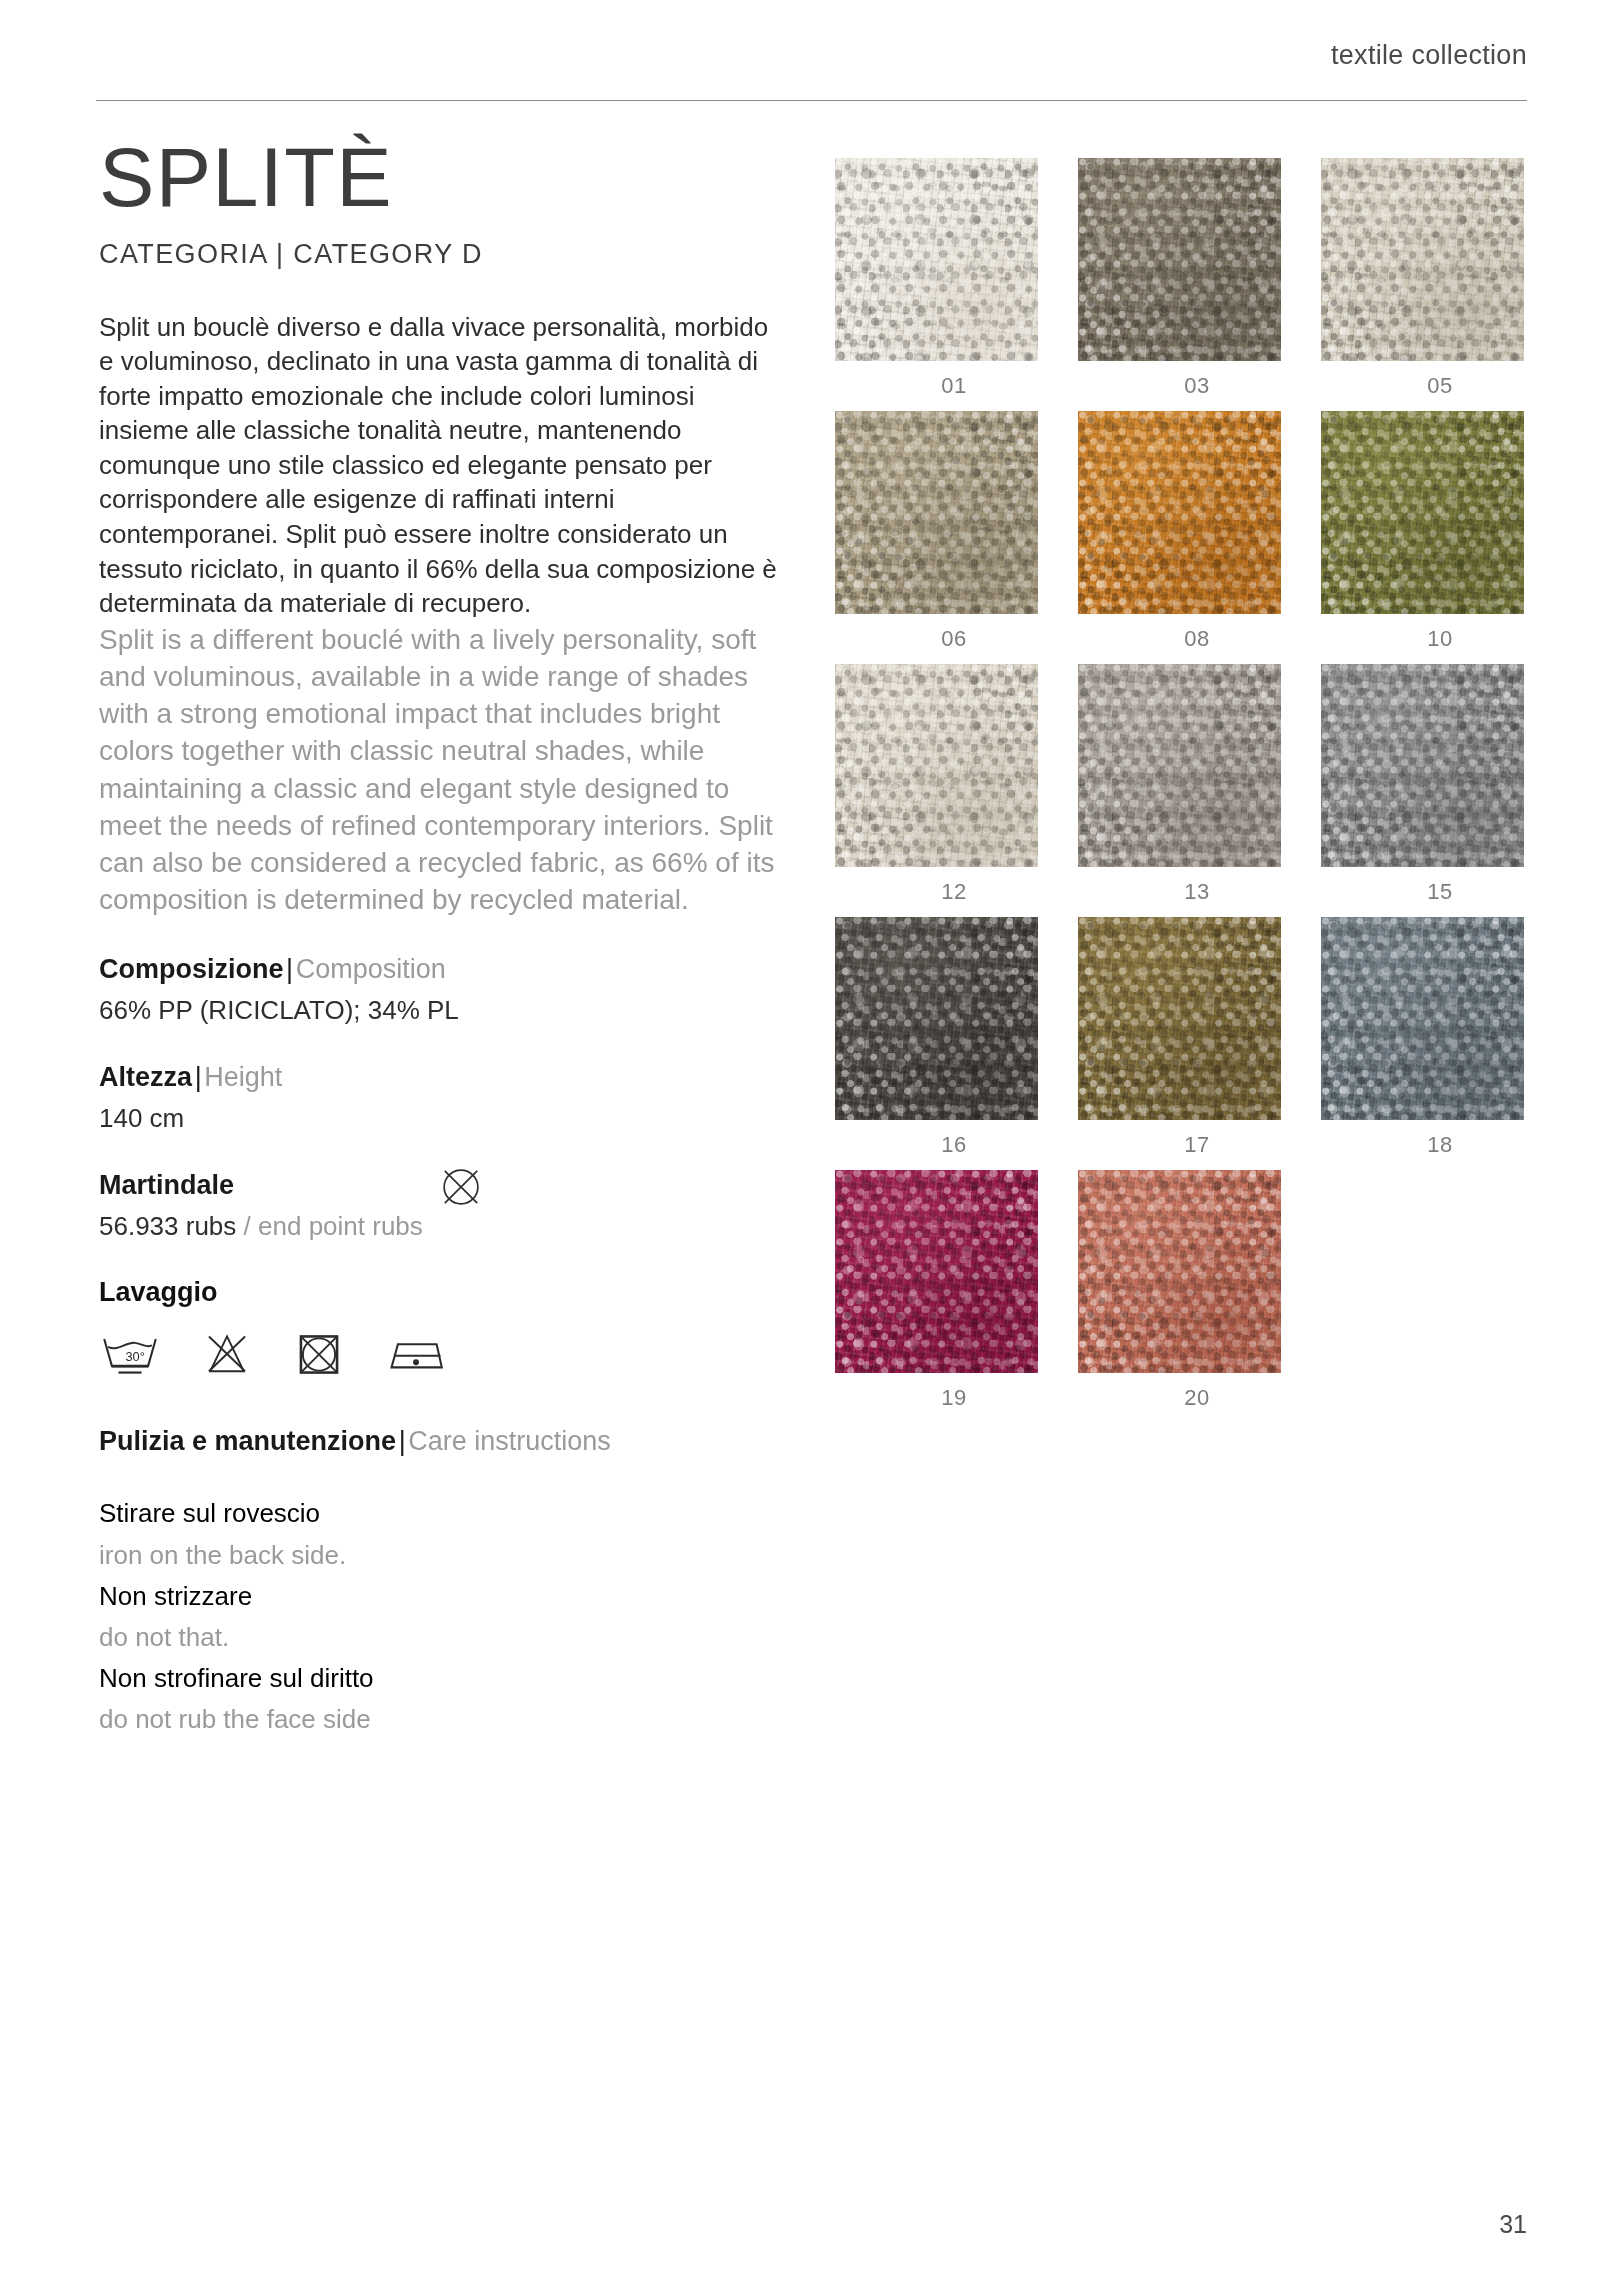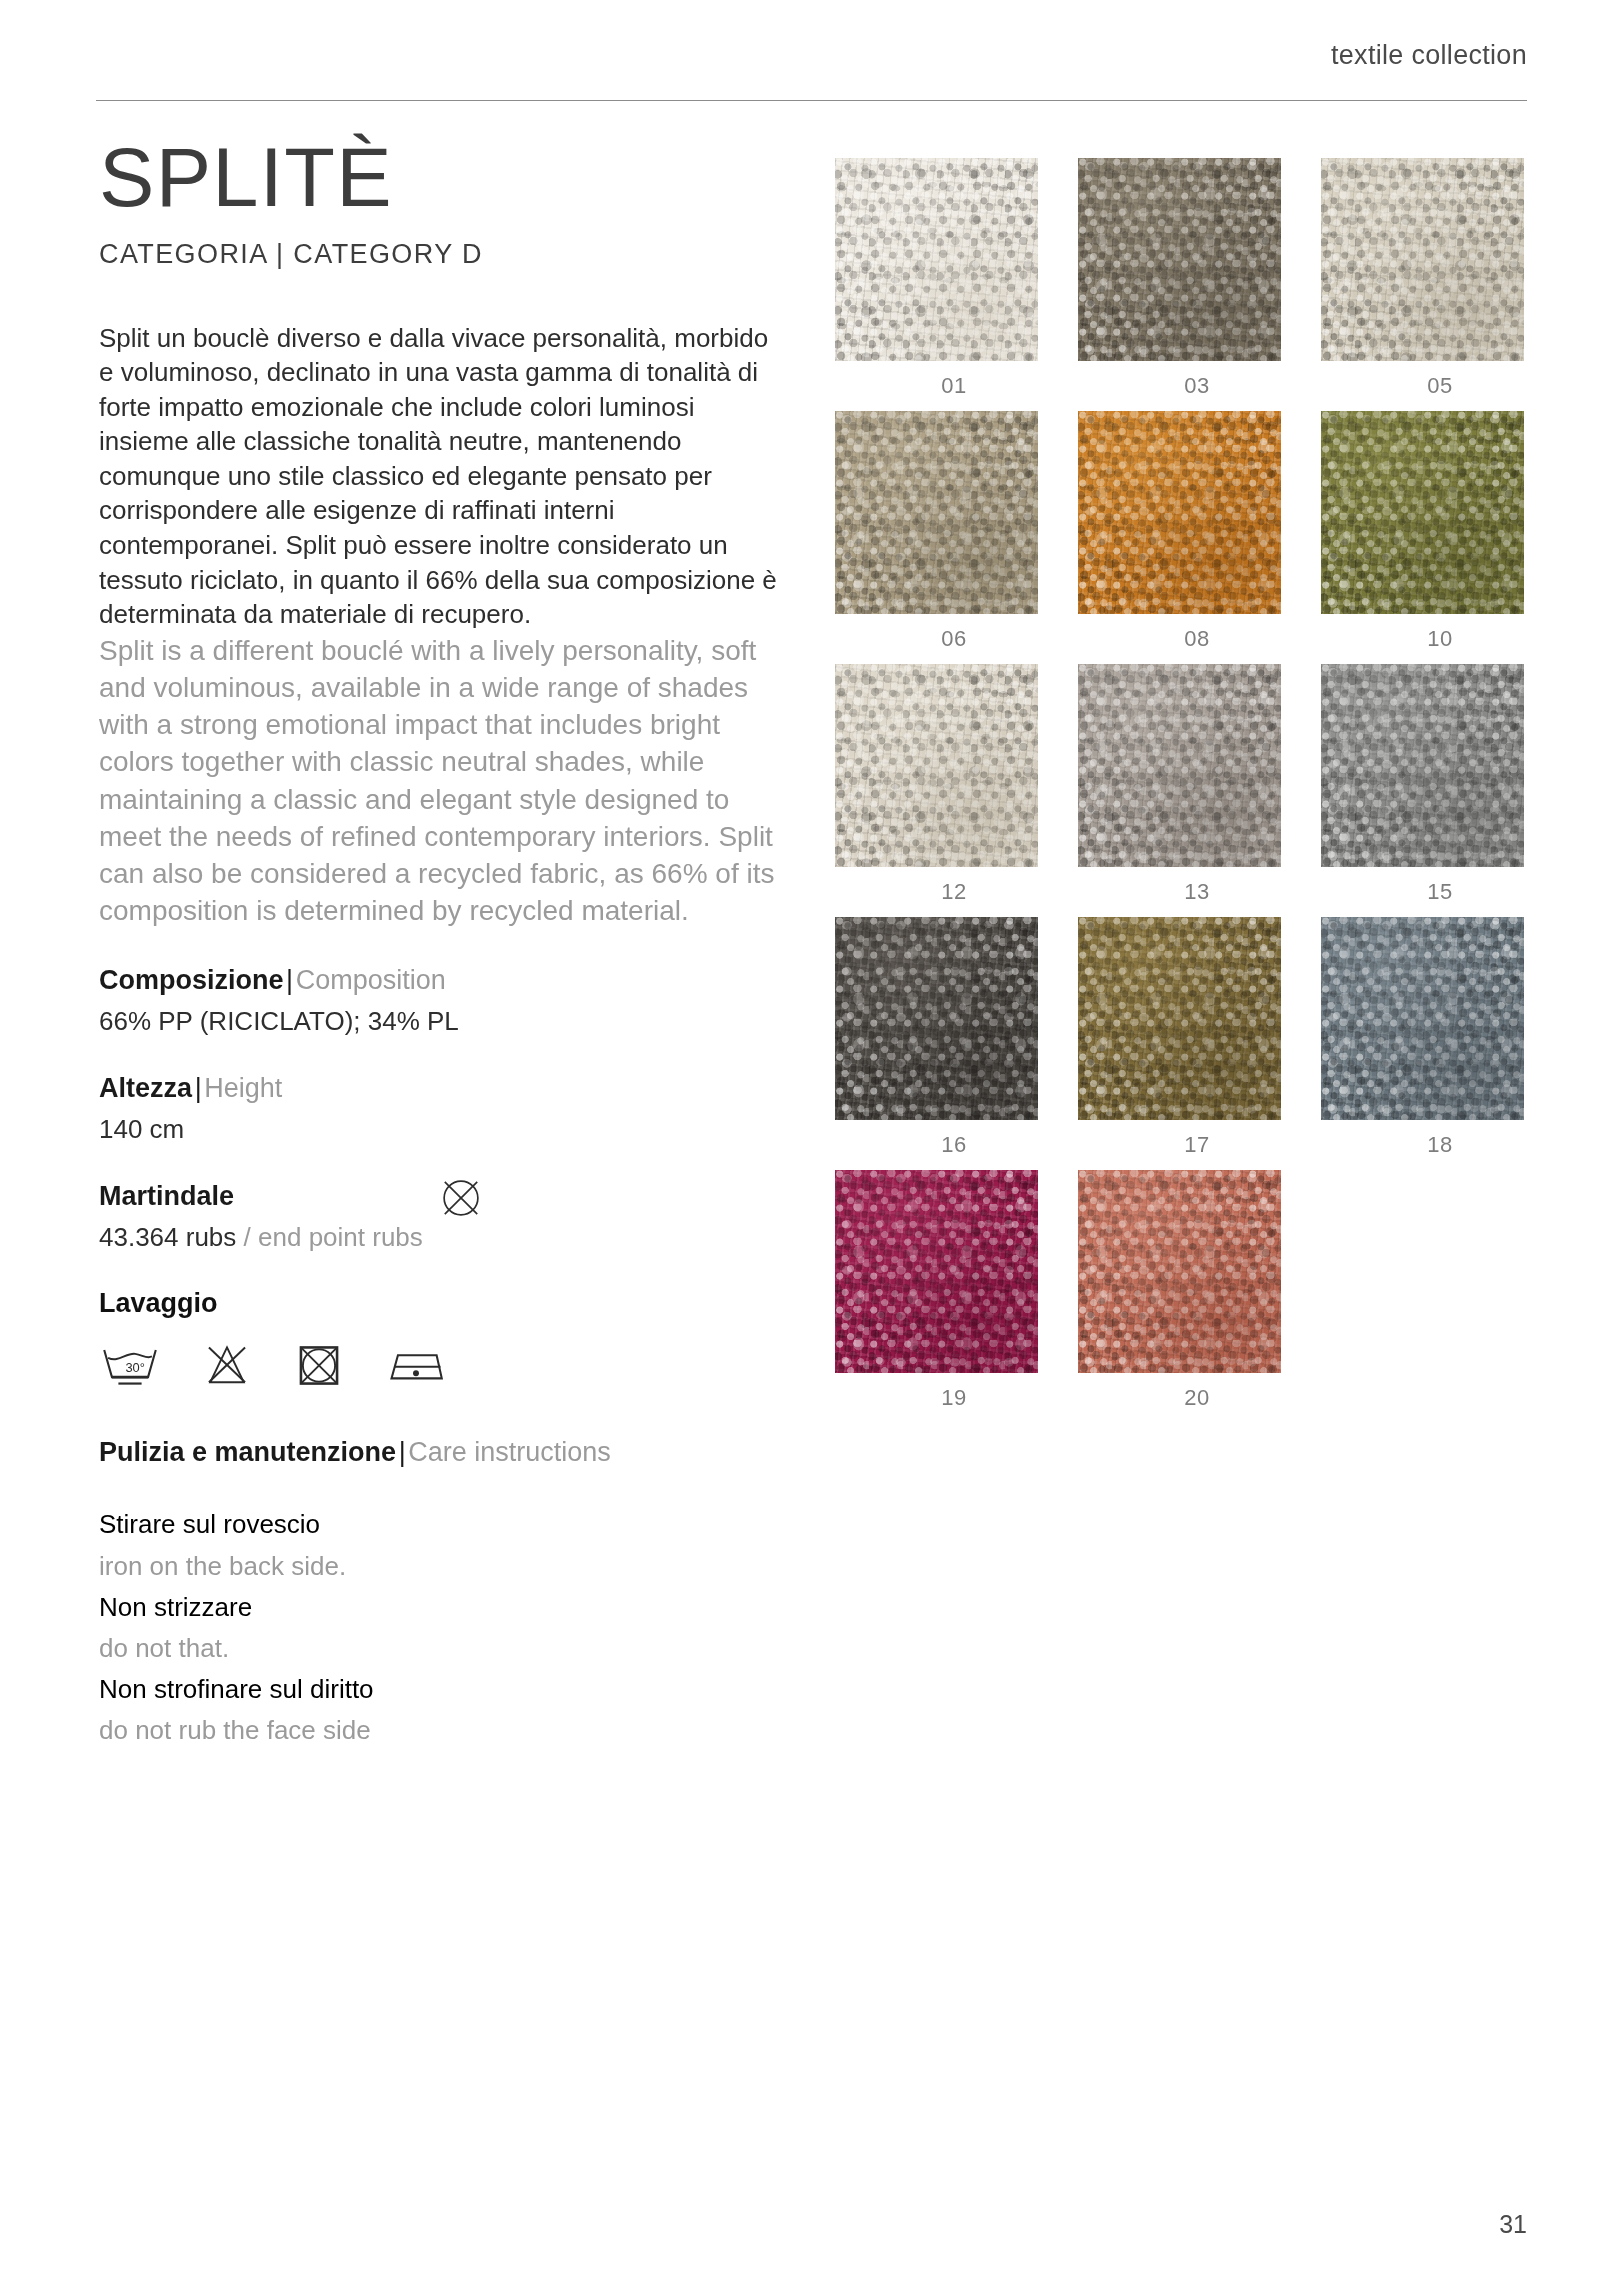--- a/index.html
+++ b/index.html
@@ -63,21 +63,21 @@
 
   .product-category {
     margin-top: 19.5px;
     font-size: 27px;
     font-weight: 400;
     letter-spacing: 1.4px;
     color: #3d3d3d;
   }
 
   .desc-block {
-    margin-top: 51px;
+    margin-top: 40px;
     width: 679px;
   }
   .desc-it {
     font-size: 26px;
     line-height: 1.33;
     color: #2e2e2e;
     font-weight: 400;
   }
   .desc-en {
     font-size: 28px;
@@ -291,21 +291,21 @@
       <b>Martindale</b>
     </div>
     <div class="martindale-icon">
       <svg width="48" height="48" viewBox="0 0 74 74">
         <circle cx="37" cy="37" r="26" fill="none" stroke="#2e2e2e" stroke-width="2.6"></circle>
         <line x1="12" y1="12" x2="62" y2="62" stroke="#2e2e2e" stroke-width="2.6"></line>
         <line x1="62" y1="12" x2="12" y2="62" stroke="#2e2e2e" stroke-width="2.6"></line>
       </svg>
     </div>
     <div class="spec-val">
-      <span>43.364 rubs</span>
+      <span>56.933 rubs</span>
       <span class="en">/</span>
       <span class="en">end point rubs</span>
     </div>
   </div>
 
   <div class="lavaggio-head">Lavaggio</div>
 
   <div class="care-symbols">
 
     <span>

